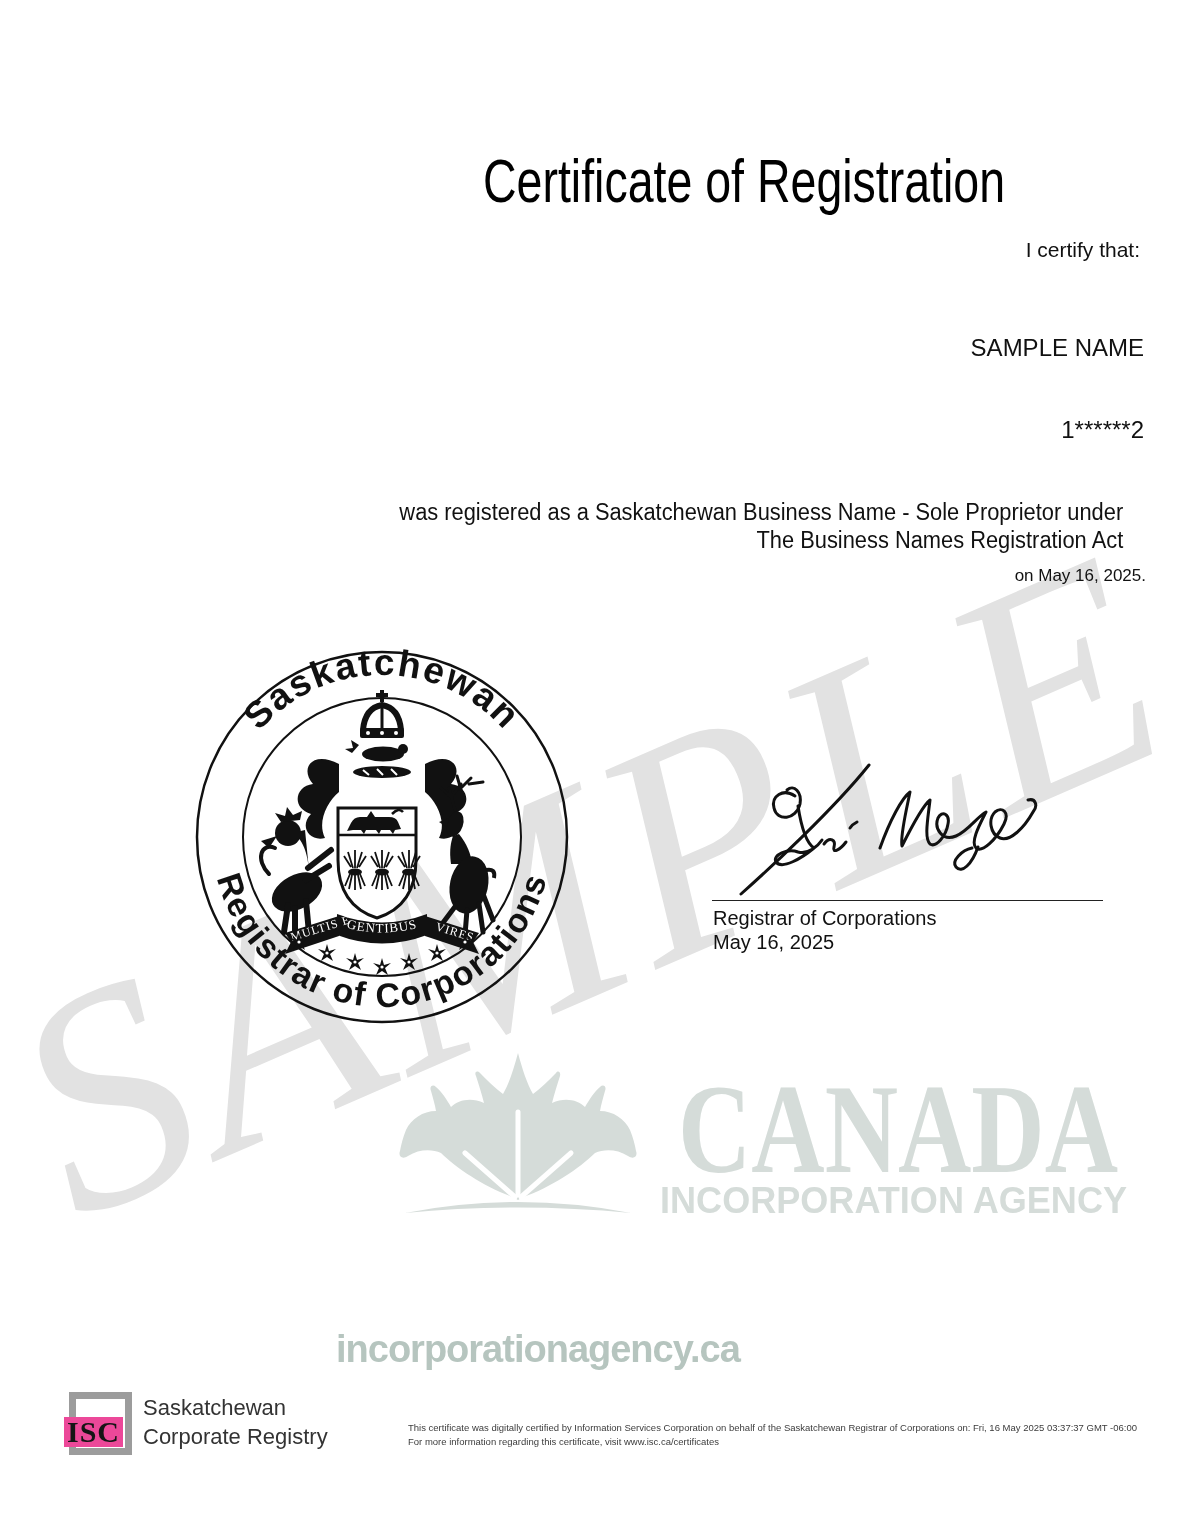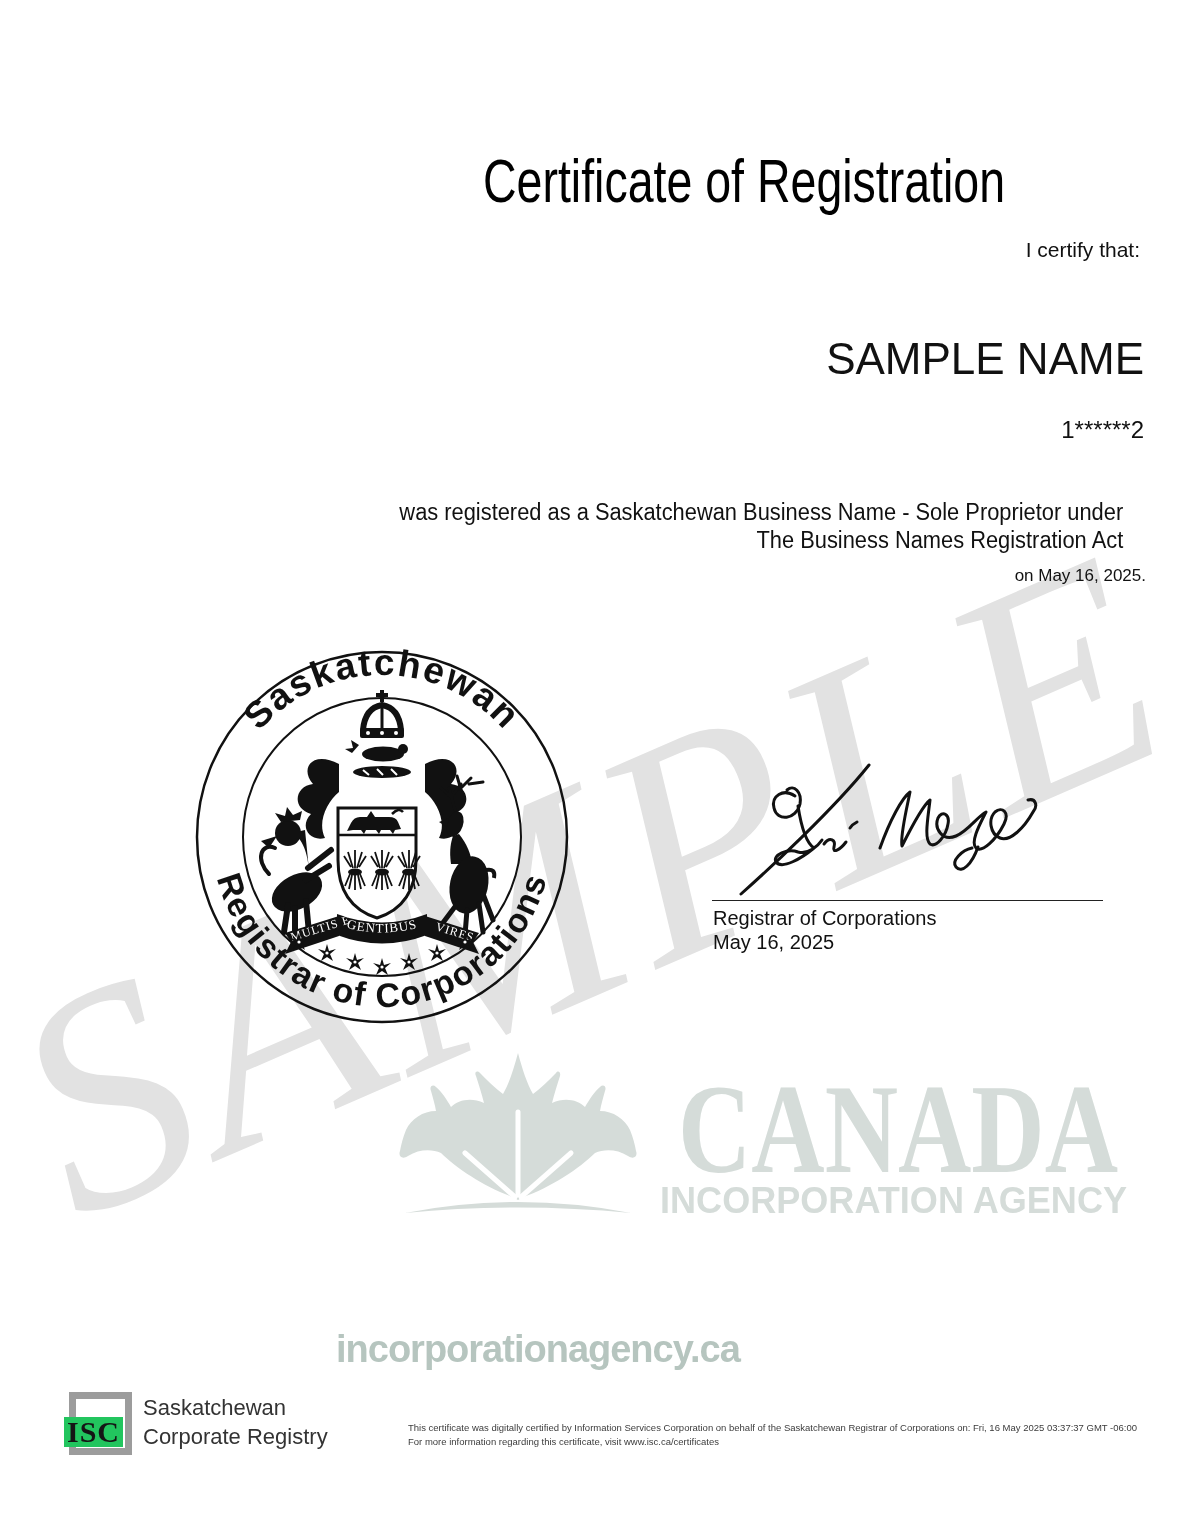--- a/index.html
+++ b/index.html
@@ -13,34 +13,34 @@
      font-size:310px;letter-spacing:10px;color:#e2e2e2;text-align:center;
      transform:rotate(-23.5deg);z-index:1;user-select:none;}
   #wm-agency{left:395px;top:1050px;z-index:1;}
   #wm-url{left:336px;top:1328px;font-size:38px;font-weight:bold;
      letter-spacing:-1px;color:#b6c5bf;z-index:1;}
   
   .doc{z-index:2;}
   #title{left:0;width:1092px;top:150px;font-size:62px;line-height:62px;color:#000;}
   #title span{display:inline-block;transform:scaleX(.75);transform-origin:center;}
   #certify{left:0;width:1140px;top:238px;font-size:21px;}
-  #entity-name{left:0;width:1144px;top:334px;font-size:44px;}
+  #entity-name{left:0;width:1144px;top:334px;font-size:24px;}
   #entity-number{left:0;width:1144px;top:416px;font-size:24px;}
   #reg-para{left:0;width:1152px;top:498px;font-size:23px;line-height:28px;}
   #reg-para div{display:block;transform:scaleX(.95);transform-origin:center;}
   #reg-date{left:0;width:1146px;top:566px;font-size:17px;}
   
   #seal{left:187px;top:642px;z-index:2;}
   #signature{left:738px;top:748px;z-index:2;}
   #sig-line{left:712px;top:900px;width:391px;height:0;border-top:1.6px solid #222;z-index:2;}
   #sig-block{left:713px;top:906px;font-size:20px;line-height:24px;z-index:2;}
   
   #isc-frame{left:69px;top:1392px;width:49px;height:49px;border:7px solid #9c9c9c;z-index:2;}
   #isc-text{left:64px;top:1417px;font-family:"Liberation Serif",serif;font-weight:bold;
-     font-size:30px;line-height:30px;letter-spacing:1px;background:#22c55e;
+     font-size:30px;line-height:30px;letter-spacing:1px;background:#ec4899;
      padding:0 3px;color:#151515;z-index:3;}
   #registry-name{left:143px;top:1393px;font-size:22px;line-height:29px;color:#333;z-index:2;}
   #fine-print{left:408px;top:1421px;font-size:9.5px;line-height:14px;color:#3c3c3c;z-index:2;}
 </style>
 </head>
 <body>
 
 <div class="abs" id="wm-sample">SAMPLE</div>
 
 <svg class="abs" id="wm-agency" width="740" height="175" viewBox="0 0 740 175">

